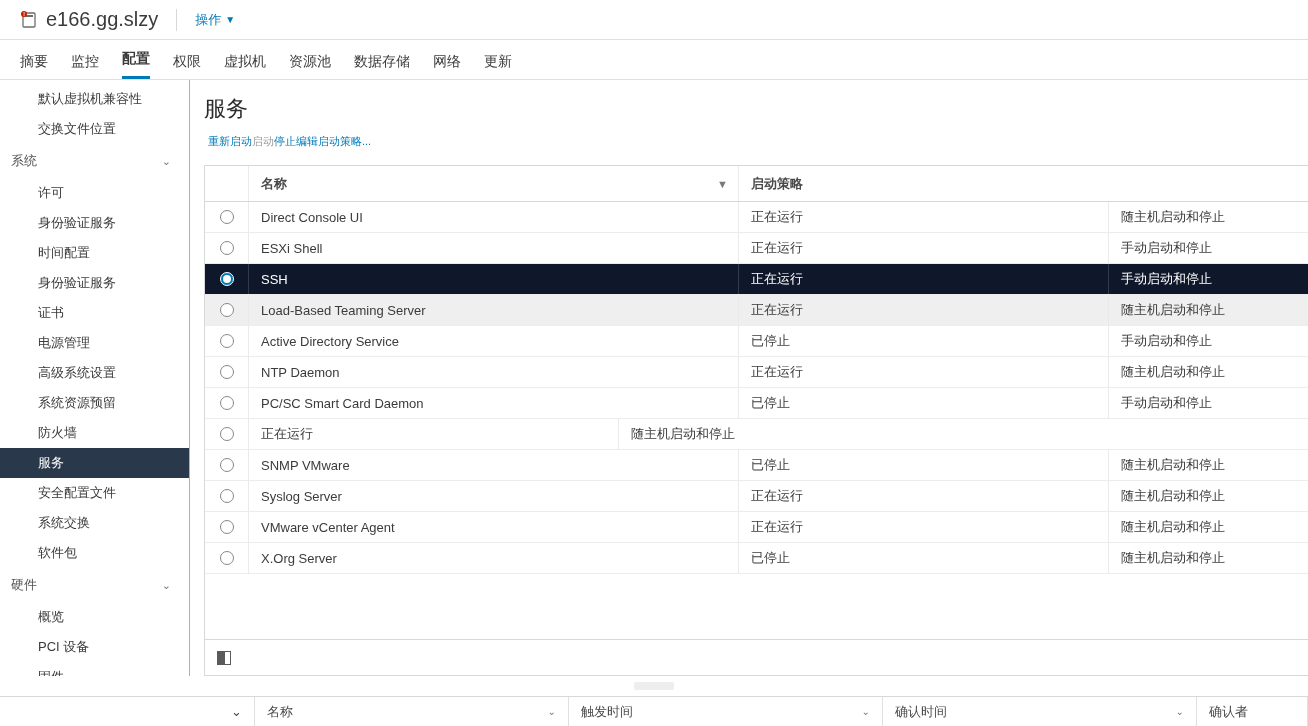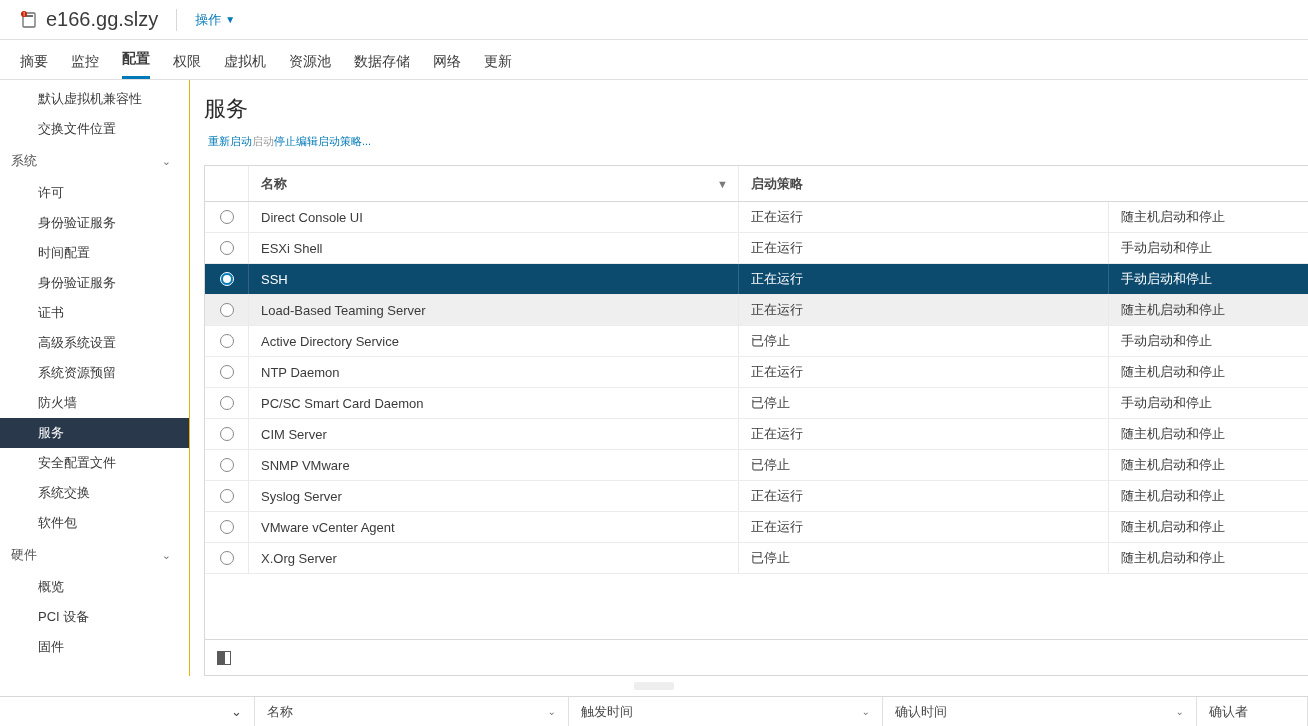--- a/index.html
+++ b/index.html
@@ -44,21 +44,21 @@
   .thead { display: flex; align-items: stretch; border-bottom: 1px solid #d8d8d8; background: #fff; font-weight: 600; color:#4a4a4a; height: 36px;}
   .th, .td { display: flex; align-items: center; padding: 0 12px; border-right: 1px solid #eaeaea; }
   .th:last-child, .td:last-child { border-right: none;}
   .col-radio { width: 44px; justify-content:center; flex: none; }
   .col-name  { width: 490px; flex: none; position: relative;}
   .col-daemon{ width: 370px; flex: none;}
   .col-policy{ flex: 1; }
   .filter-icon { position: absolute; right: 10px; top: 50%; transform: translateY(-50%); color:#7a7a7a; font-size: 11px;}
   .tbody { flex: 1; overflow-y: auto; }
   .row { display: flex; height: 31px; border-bottom: 1px solid #ececec; cursor: pointer; }
-  .row.selected { background: #0c4a6e; color: #fff; }
+  .row.selected { background: #0f172a; color: #fff; }
   .row.selected .td { border-right-color: rgba(255,255,255,0.15);}
   .row.hover-alt { background: #efefef;} 
   .radio { width: 14px; height: 14px; border: 1px solid #888; border-radius: 50%; background:#fff; position: relative;}
   .row.selected .radio { border-color:#fff; background:#0079b8;}
   .row.selected .radio::after { content:""; position:absolute; inset:2px; background:#fff; border-radius:50%;}
   .table-footer { height: 36px; border-top: 1px solid #d8d8d8; display:flex; align-items:center; padding: 0 12px;}
   .cols-icon { width: 14px; height: 14px; border: 1px solid #5a5a5a; display:flex; }
   .cols-icon::before { content:""; width:50%; height:100%; border-right:1px solid #5a5a5a; background:#5a5a5a;}
 
   
@@ -114,20 +114,21 @@
         <div class="side-item">交换文件位置</div>
         <div class="side-group-header">
           <span>系统</span>
           <span class="chev">⌄</span>
         </div>
         <div class="side-item">许可</div>
         <div class="side-item">身份验证服务</div>
         <div class="side-item">时间配置</div>
         <div class="side-item">身份验证服务</div>
         <div class="side-item">证书</div>
+        <div class="side-item">电源管理</div>
         <div class="side-item">高级系统设置</div>
         <div class="side-item">系统资源预留</div>
         <div class="side-item">防火墙</div>
         <div class="side-item selected">服务</div>
         <div class="side-item">安全配置文件</div>
         <div class="side-item">系统交换</div>
         <div class="side-item">软件包</div>
         <div class="side-group-header">
           <span>硬件</span>
           <span class="chev">⌄</span>
@@ -211,21 +212,20 @@
                 <span class="radio"></span>
               </div>
               <div class="td col-name">PC/SC Smart Card Daemon</div>
               <div class="td col-daemon">已停止</div>
               <div class="td col-policy">手动启动和停止</div>
             </div>
             <div class="row">
               <div class="td col-radio">
                 <span class="radio"></span>
               </div>
-              <div class="td col-name">CIM Server</div>
               <div class="td col-daemon">正在运行</div>
               <div class="td col-policy">随主机启动和停止</div>
             </div>
             <div class="row">
               <div class="td col-radio">
                 <span class="radio"></span>
               </div>
               <div class="td col-name">SNMP VMware</div>
               <div class="td col-daemon">已停止</div>
               <div class="td col-policy">随主机启动和停止</div>

